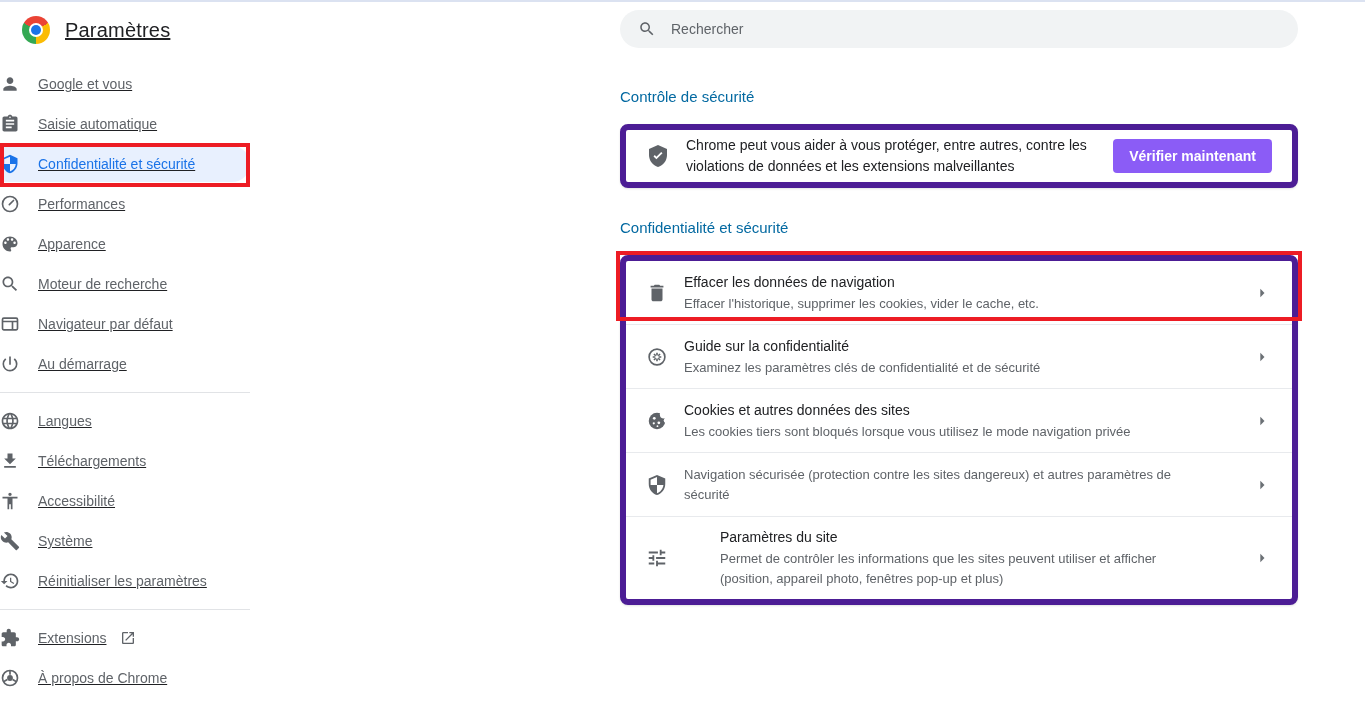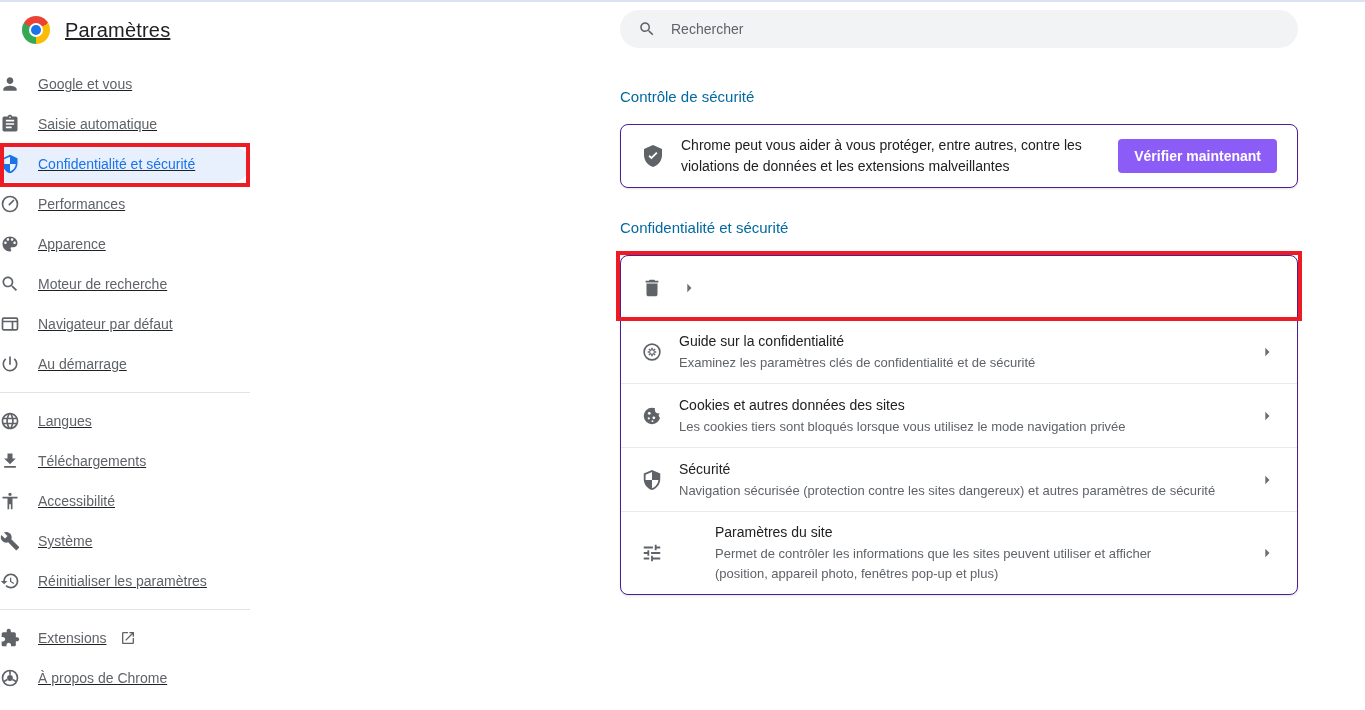--- a/index.html
+++ b/index.html
@@ -42,21 +42,21 @@
   }
   .search-icon { width:18px; height:18px; color:#5f6368; margin-right:13px; display:flex; flex:none; }
   .search-icon svg { width:18px; height:18px; }
   .search-input { flex:1; border:none; background:transparent; outline:none; font-size:14px; color:#8b5cf6; font-family:inherit; }
   .search-input::placeholder { color:#5f6368; }
 
   .section-heading { font-size:15px; font-weight:400; color:#0369a1; height:18px; line-height:18px; margin:40px 0 0; }
   .section-heading.second { margin-top:31px; }
 
   .card {
-    background:#fff; border:1px solid #4c1d95; border-radius:8px;
+    background:#fff; border:6px solid #4c1d95; border-radius:8px;
     box-shadow:0 1px 2px rgba(60,64,67,.15); margin-top:18px;
   }
   .card1 { display:flex; align-items:center; padding:11px 20px; height:64px; }
   .sc-icon { width:24px; height:24px; margin-right:16px; flex:none; display:flex; }
   .sc-icon svg { width:24px; height:24px; }
   .sc-text { flex:1; max-width:500px; font-size:14px; line-height:21px; color:#202124; padding-right:20px; }
   .sc-button {
     margin-left:auto; flex:none; background:#8b5cf6; color:#fff; border:none; border-radius:4px;
     font-size:14px; font-weight:bold; padding:9px 16px; font-family:inherit; cursor:pointer;
   }
@@ -255,20 +255,24 @@
   <h2 class="section-heading second">Confidentialité et sécurité</h2>
 
   <div class="card card2">
 
     <div class="row">
       <span class="row-icon">
           <svg viewBox="0 0 24 24" fill="currentColor">
             <path d="M6 19c0 1.1.9 2 2 2h8c1.1 0 2-.9 2-2V7H6v12zM19 4h-3.5l-1-1h-5l-1 1H5v2h14V4z"></path>
           </svg>
         </span>
+      <div class="row-text">
+        <div class="row-title">Effacer les données de navigation</div>
+        <div class="row-sub">Effacer l'historique, supprimer les cookies, vider le cache, etc.</div>
+      </div>
       <span class="row-arrow">
           <svg viewBox="0 0 24 24" fill="currentColor">
             <path d="M10 17l5-5-5-5v10z"></path>
           </svg>
         </span>
     </div>
 
     <div class="row">
       <span class="row-icon">
           <svg viewBox="0 0 24 24" fill="none" stroke="currentColor" stroke-width="1.8">
@@ -311,21 +315,20 @@
         </span>
     </div>
 
     <div class="row">
       <span class="row-icon">
           <svg viewBox="0 0 24 24" fill="currentColor">
             <path d="M12 1L3 5v6c0 5.55 3.84 10.74 9 12 5.16-1.26 9-6.45 9-12V5l-9-4zm0 10.99h7c-.53 4.12-3.28 7.79-7 8.94V12H5V6.3l7-3.11v8.8z"></path>
           </svg>
         </span>
       <div class="row-text">
-        <div class="row-title">Sécurité</div>
         <div class="row-sub">Navigation sécurisée (protection contre les sites dangereux) et autres paramètres de sécurité</div>
       </div>
       <span class="row-arrow">
           <svg viewBox="0 0 24 24" fill="currentColor">
             <path d="M10 17l5-5-5-5v10z"></path>
           </svg>
         </span>
     </div>
 
     <div class="row">

